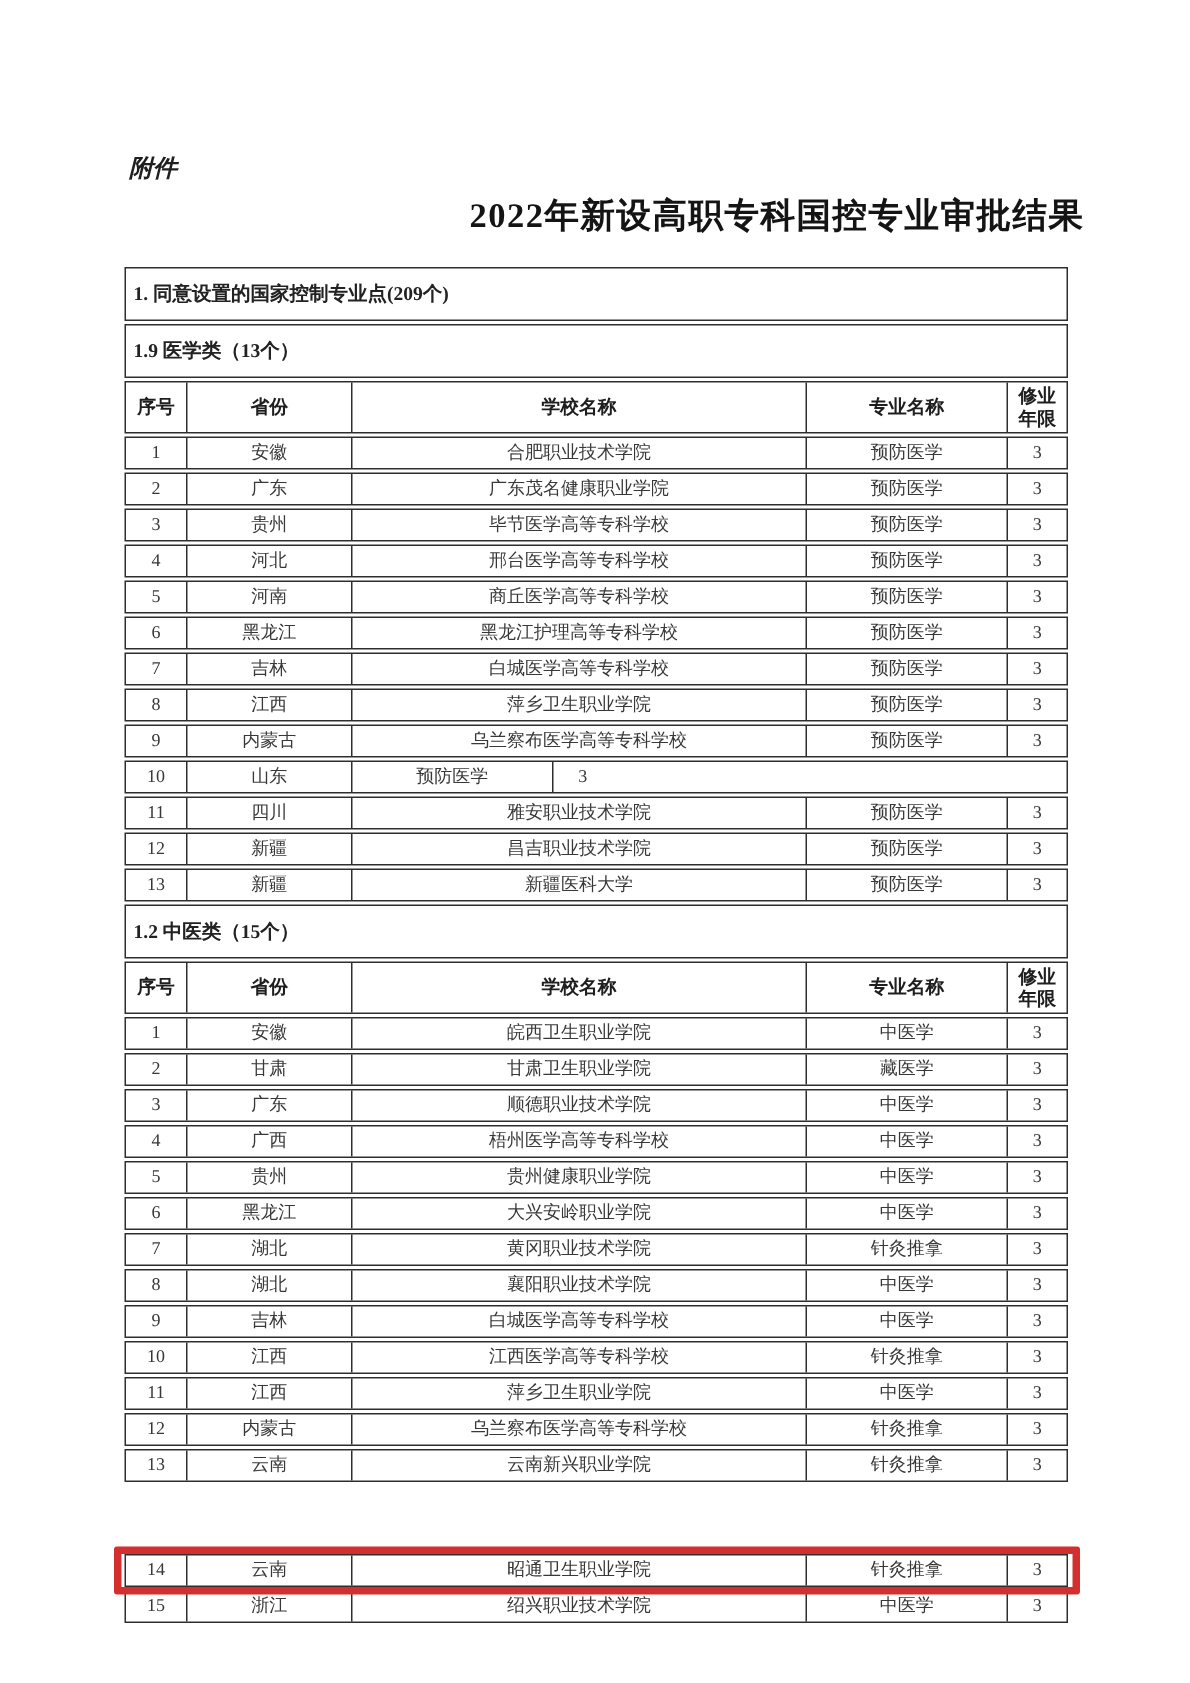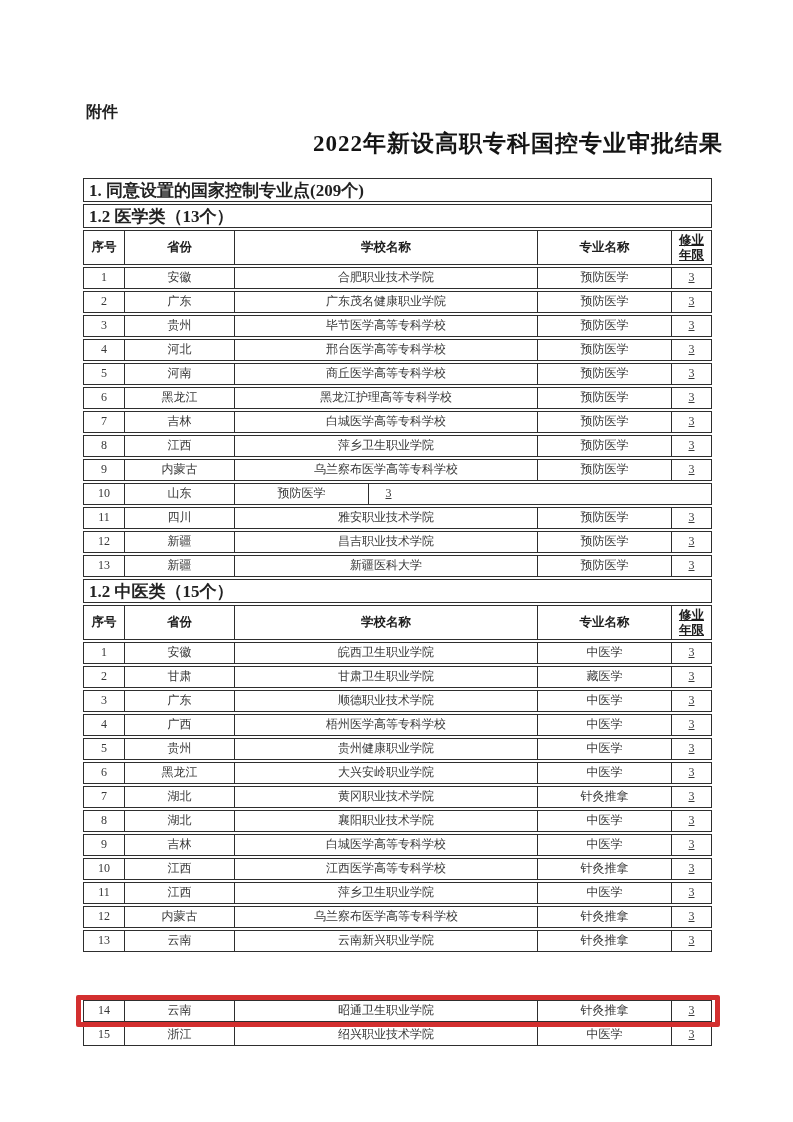--- a/index.html
+++ b/index.html
@@ -15,39 +15,39 @@
     color:var(--text-c);
   }
   .page{
     position:relative;
     width:793px;height:1122px;
     background:var(--bg);
     overflow:hidden;
   }
   .attachment{
     position:absolute;left:86px;top:102px;
-    font-size:16px;font-weight:700;color:#1f1f1f;
+    font-size:16px;font-weight:700;color:#1f1f1f;font-style:italic;
   }
   .title{
     position:absolute;left:83px;top:128px;width:640px;
     text-align:right;
     font-size:23px;font-weight:700;color:#141414;
     letter-spacing:1px;
     font-family:"Liberation Serif","DejaVu Serif",serif;
   }
   .doc{
     position:absolute;left:83px;top:178px;width:629px;
   }
   .band{
-    height:24px;
+    height:36px;
     border:1.5px solid var(--border-c);
     margin-bottom:2px;
     display:flex;align-items:center;
     padding-left:5px;
-    font-size:17px;font-weight:600;color:#222;
+    font-size:13px;font-weight:600;color:#222;
   }
   .trow{
     display:flex;
     border:1.5px solid var(--border-c);
     margin-bottom:2px;
     height:22px;
     background:#fff;
   }
   .trow.header{height:35px;}
   .trow.highlighted{position:relative;margin-top:48px;}
@@ -59,41 +59,41 @@
     height:100%;
     line-height:1.15;
     overflow:hidden;
   }
   .cell:first-child{border-left:none;}
   .header .cell{font-weight:700;color:#1e1e1e;font-size:12.5px;}
   .c0{width:40px;}
   .c1{width:110px;}
   .c2{flex:1;}
   .c3{width:134px;}
-  .c4{width:40px;text-decoration:underline;}
+  .c4{width:40px;}
   .header .c4 span{display:inline-block;width:27px;word-break:break-all;}
   .red-box{
     position:absolute;
     left:-8px;right:-9px;top:-6px;bottom:-6px;
     border:5px solid var(--hl);
     border-radius:2px;
     pointer-events:none;
     z-index:5;
   }
 </style>
 </head>
 <body>
 
 <div class="page">
   <div class="attachment">附件</div>
   <h1 class="title">2022年新设高职专科国控专业审批结果</h1>
   <div class="doc">
     <div class="band">1. 同意设置的国家控制专业点(209个)</div>
     <div id="tables-root">
-        <div class="band">1.2 医学类（13个）</div>
+        <div class="band">1.9 医学类（13个）</div>
         <div class="trow header">
           <div class="cell c0">
             <span>序号</span>
           </div>
           <div class="cell c1">
             <span>省份</span>
           </div>
           <div class="cell c2">
             <span>学校名称</span>
           </div>

